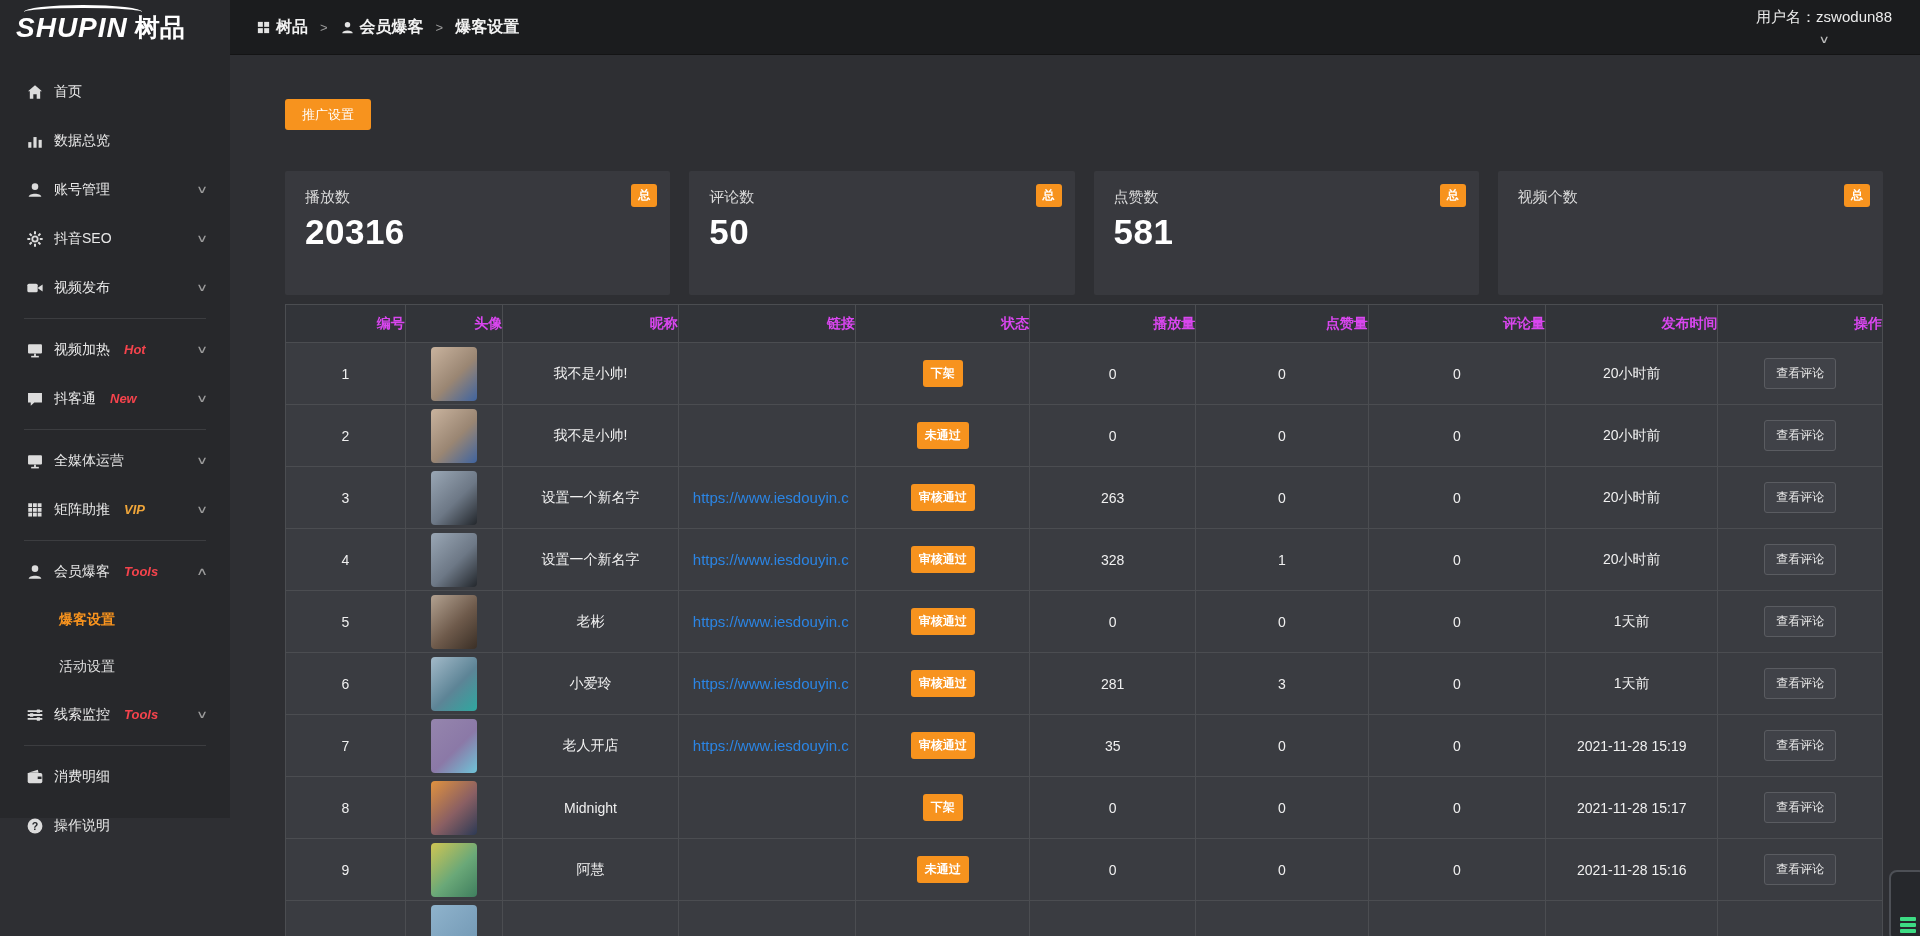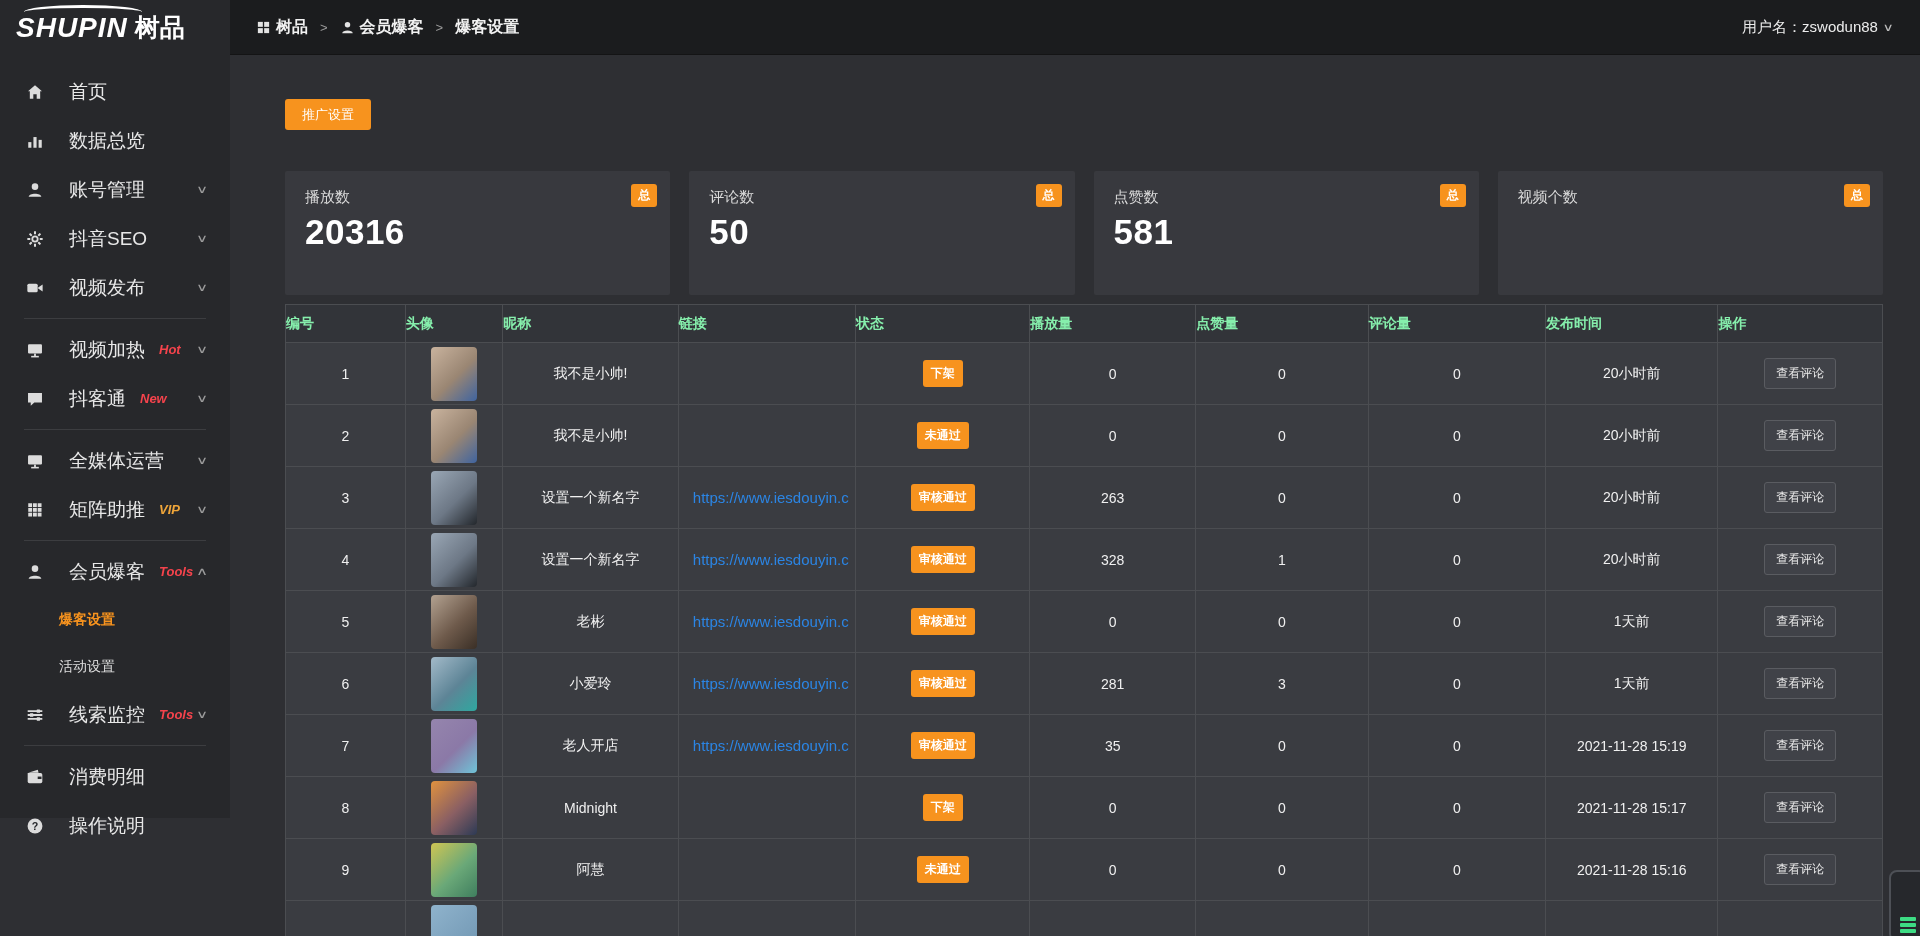--- a/index.html
+++ b/index.html
@@ -14,54 +14,54 @@
   
   .topbar{position:fixed;top:0;left:230px;right:0;height:55px;background:var(--topbar);
     display:flex;align-items:center;padding:0 28px 0 26px;z-index:20;border-bottom:1px solid #141415;}
   .breadcrumb{display:flex;align-items:center;gap:10px;font-size:16px;color:#f2f2f2;font-weight:bold;}
   .crumb{display:flex;align-items:center;gap:5px;cursor:pointer;}
   .crumb .c-icon{display:inline-flex;width:15px;height:15px;color:#e3e3e3;}
   .crumb .c-icon:empty{display:none;}
   .crumb-sep{color:#9a9a9a;font-size:13px;font-weight:normal;padding:0 2px;}
   .topbar-right{margin-left:auto;display:flex;align-items:center;gap:26px;}
   .fullscreen-btn{width:17px;height:17px;color:#cfcfcf;cursor:pointer;display:inline-flex;}
-  .user-box{display:flex;align-items:center;gap:6px;font-size:15px;color:#ececec;cursor:pointer;}
+  .user-box{display:flex;align-items:center;gap:6px;font-size:15px;color:#ececec;cursor:pointer;flex-direction:column;}
   .user-box .chev{color:#bbb;font-size:11px;transform:scaleX(1.4);}
 
   
   .sidebar{position:fixed;top:0;left:0;width:230px;height:818px;background:var(--sidebar);z-index:30;}
   .logo{height:55px;display:flex;align-items:center;padding-left:16px;background:var(--sidebar);position:relative;}
   .logo-arc{position:absolute;top:5px;left:24px;width:118px;height:14px;border-top:3px solid #fff;border-radius:50%;}
   .logo-en{font-size:28px;font-weight:800;letter-spacing:1px;color:#fff;font-style:italic;}
   .logo-cn{font-size:25px;font-weight:800;color:#fff;margin-left:7px;}
   .side-menu{padding-top:12px;}
   .side-item{height:49px;display:flex;align-items:center;padding:0 24px 0 26px;cursor:pointer;}
   .side-item .s-icon{width:18px;height:18px;color:#dcdcdc;display:inline-flex;flex:none;}
-  .side-item .s-label{font-size:19px;color:#e8e8e8;margin-left:25px;white-space:nowrap;}
+  .side-item .s-label{font-size:14px;color:#e8e8e8;margin-left:10px;white-space:nowrap;}
   .side-tag{font-size:13px;font-weight:bold;font-style:italic;margin-left:14px;}
   .side-tag.red{color:var(--red);} .side-tag.gold{color:var(--gold);}
   .side-chev{margin-left:auto;color:#9b9b9b;font-size:11px;transform:scaleX(1.5);}
   .side-sub{height:47px;display:flex;align-items:center;padding-left:59px;font-size:14px;color:#dedede;cursor:pointer;}
   .side-sub.active{color:var(--accent);font-weight:bold;}
   .side-divider{height:1px;background:#3c3d40;margin:6px 24px;}
 
   
   .main{margin-left:230px;padding:55px 37px 0 55px;height:936px;}
   .promo-btn{margin-top:44px;height:31px;padding:0 17px;background:var(--accent);color:#fff;
     border:none;border-radius:3px;font-size:13px;cursor:pointer;font-family:inherit;}
   .stats{display:flex;gap:19px;margin-top:41px;}
   .stat-card{flex:1;background:var(--card);height:124px;padding:17px 20px;position:relative;border-radius:2px;}
   .stat-label{font-size:15px;color:#dadada;}
   .stat-value{font-size:35px;font-weight:bold;color:#fff;margin-top:5px;letter-spacing:0.5px;}
   .stat-badge{position:absolute;top:13px;right:13px;background:var(--accent);color:#fff;
     font-size:12px;padding:3px 7px;border-radius:3px;font-weight:bold;}
 
   table{width:100%;border-collapse:collapse;margin-top:9px;table-layout:fixed;}
   th{height:38px;background:var(--thead);border:1px solid var(--border);font-size:14px;
-     font-weight:bold;color:#86efac;text-align:left;}
+     font-weight:bold;color:#d946ef;text-align:right;}
   td{height:62px;background:var(--row);border:1px solid var(--border);text-align:center;
      font-size:14px;color:#f0f0f0;overflow:hidden;white-space:nowrap;}
   .avatar{width:46px;height:54px;border-radius:4px;margin:0 auto;}
   .cell-link{color:var(--link);font-size:15px;text-decoration:none;display:block;overflow:hidden;
      padding:0 4px;text-align:left;padding-left:14px;}
   .status-badge{display:inline-block;background:var(--accent);color:#fff;font-size:12px;
      padding:5px 8px;border-radius:3px;font-weight:bold;}
   .action-btn{background:#404248;border:1px solid #5a5c61;color:#ececec;font-size:12px;
      padding:6px 11px;border-radius:3px;cursor:pointer;font-family:inherit;}
 

